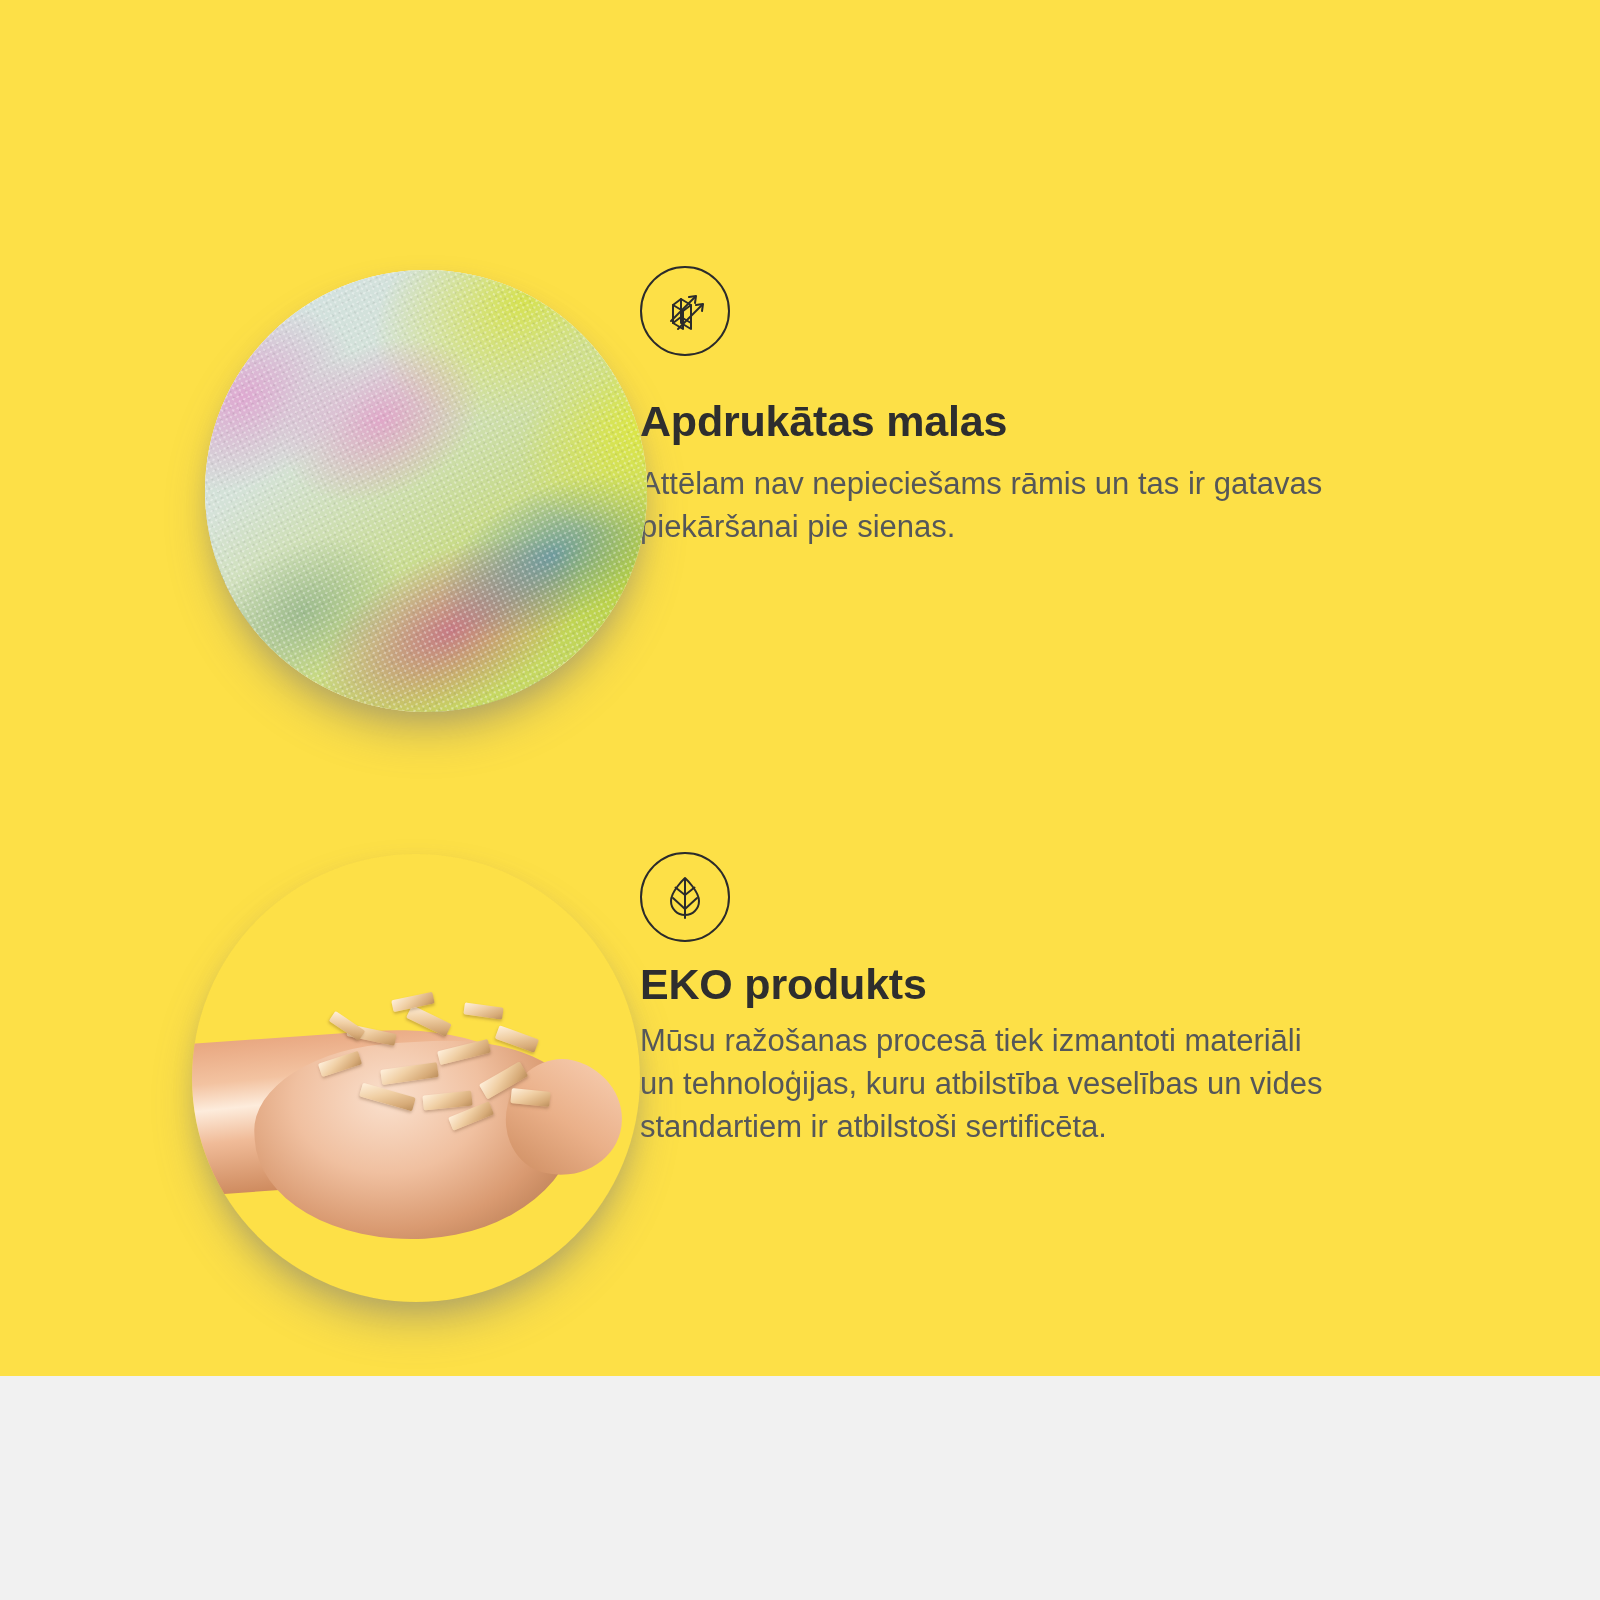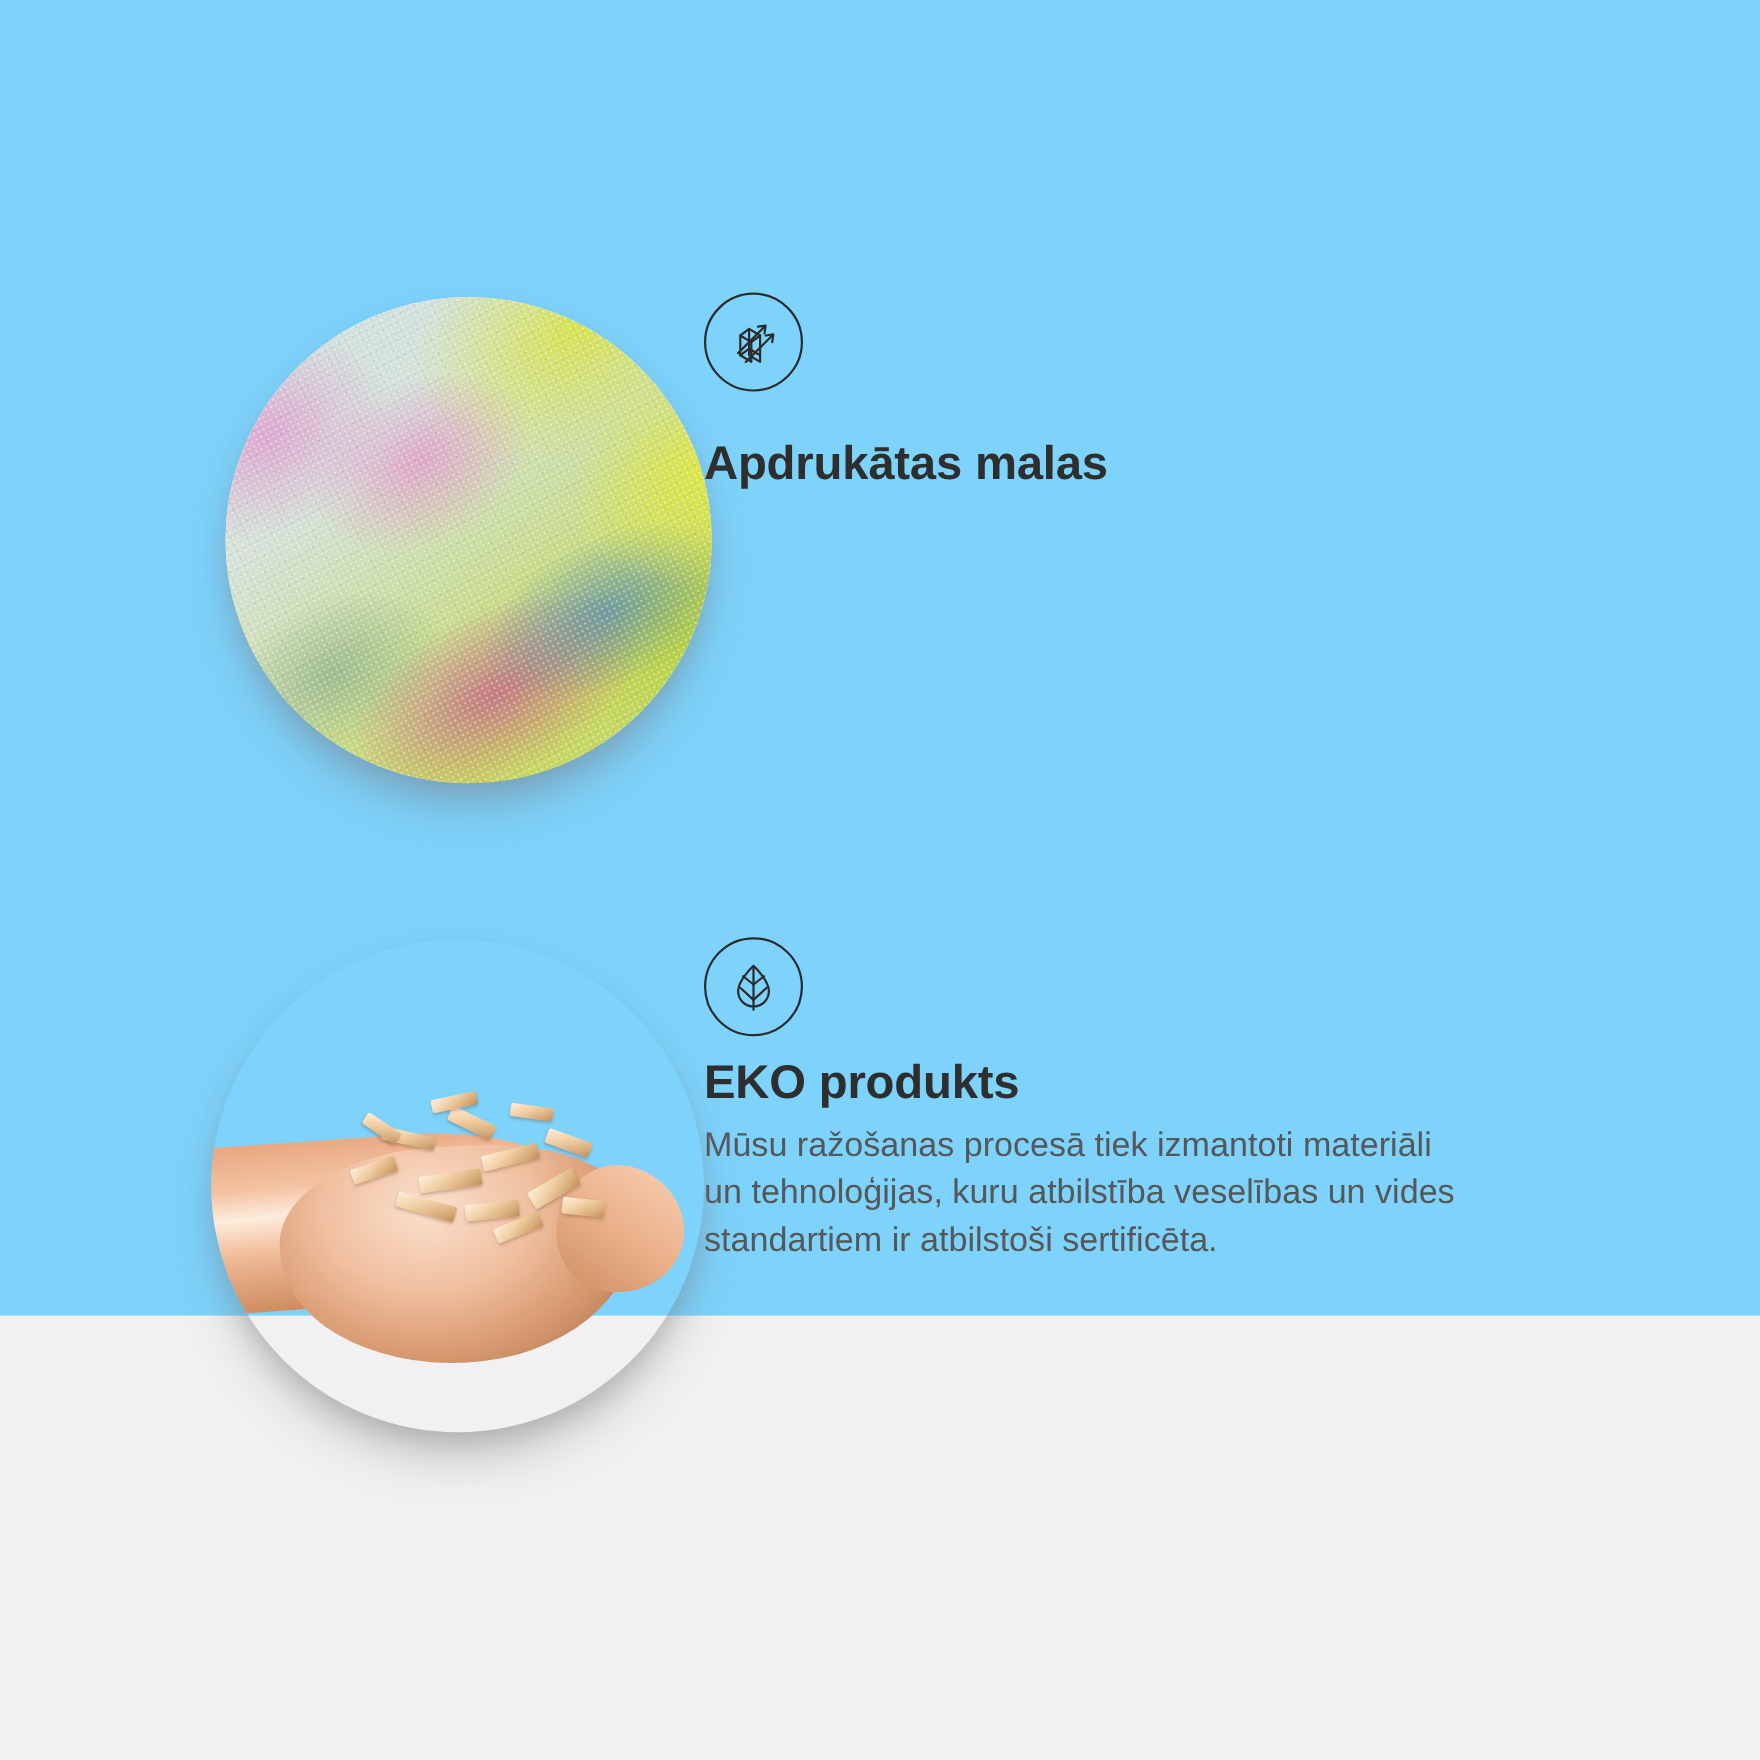--- a/index.html
+++ b/index.html
@@ -11,22 +11,22 @@
     height: 1600px;
     background: #f1f1f1;
     font-family: "Liberation Sans", sans-serif;
     overflow: hidden;
     position: relative;
   }
 
   .page {
     position: relative;
     width: 1600px;
-    height: 1196px;
-    background: #7dd3fc;
+    height: 1376px;
+    background: #fde047;
   }
 
   
   .feature {
     position: absolute;
     display: flex;
     align-items: flex-start;
   }
   .feature-1 { left: 0px;  top: 262px; }
   .feature-2 { left: 0px;  top: 848px; }
@@ -251,20 +251,21 @@
           <path d="M14 20 L24 26 L24 44 L14 38"></path>
           <path d="M24 26 L32 20"></path>
           <path d="M12 36 L36 12"></path>
           <path d="M30 12 L37 11 L36 18"></path>
           <path d="M19 44 L43 20"></path>
           <path d="M37 20 L44 19 L43 26"></path>
         </svg>
       </div>
 
       <h2 class="feature-title">Apdrukātas malas</h2>
+      <p class="feature-desc">Attēlam nav nepieciešams rāmis un tas ir gatavas piekāršanai pie sienas.</p>
     </div>
   </div>
 
   <div class="feature feature-2 f2">
 
     <div class="media-wrap">
       <div class="media-circle media-2">
         <div class="eco-bg"></div>
         <div class="eco-arm"></div>
         <div class="eco-palm"></div>

